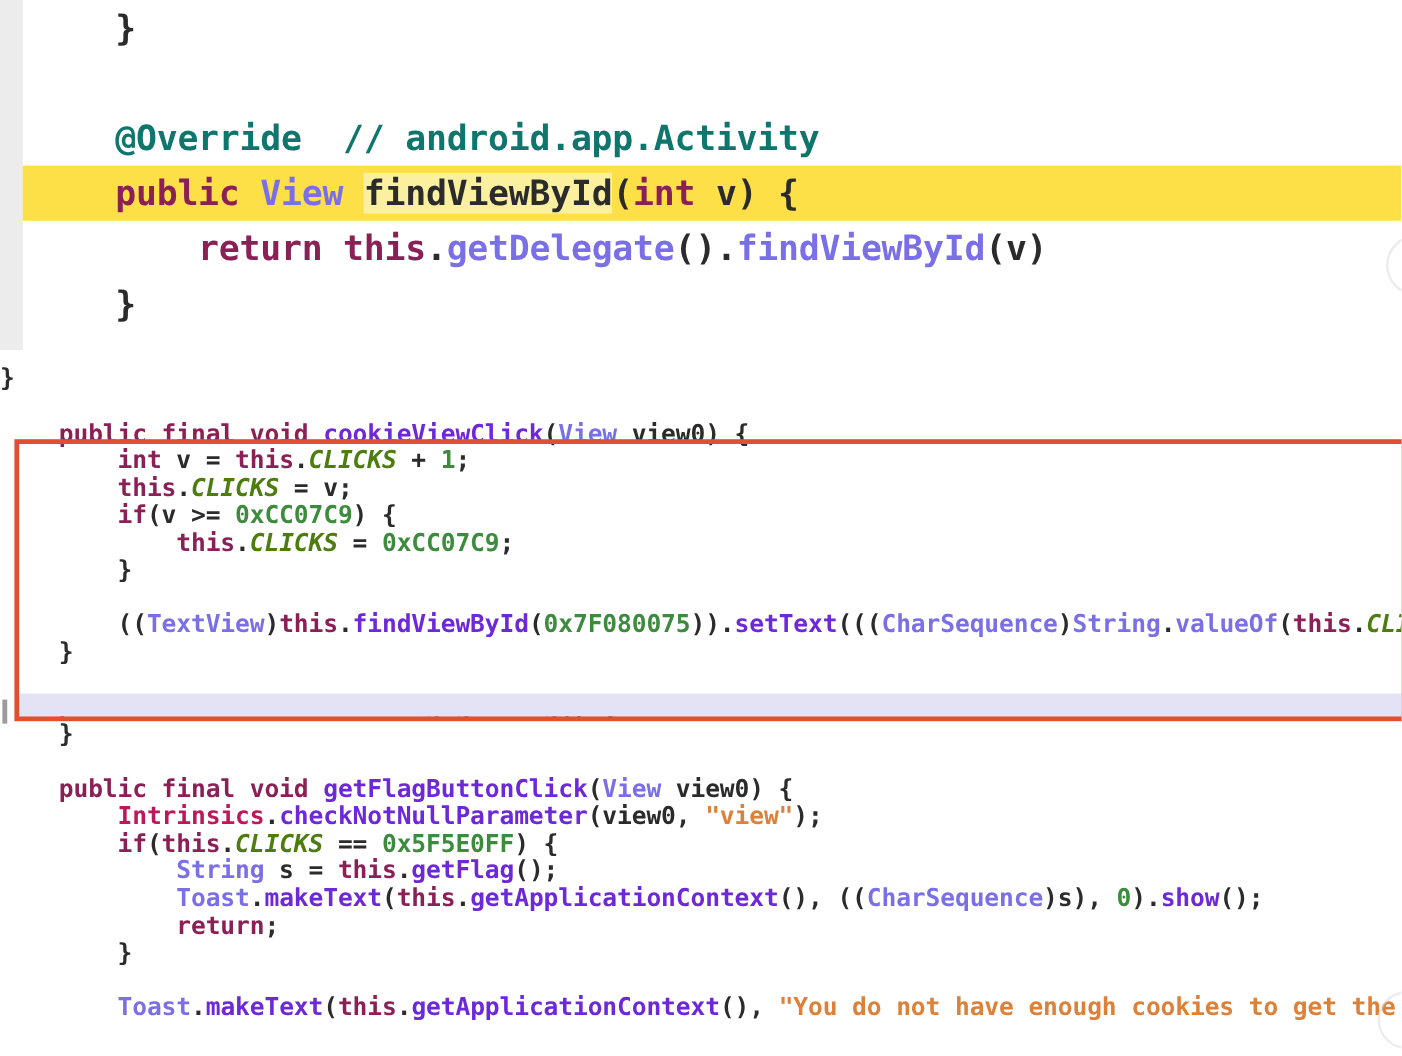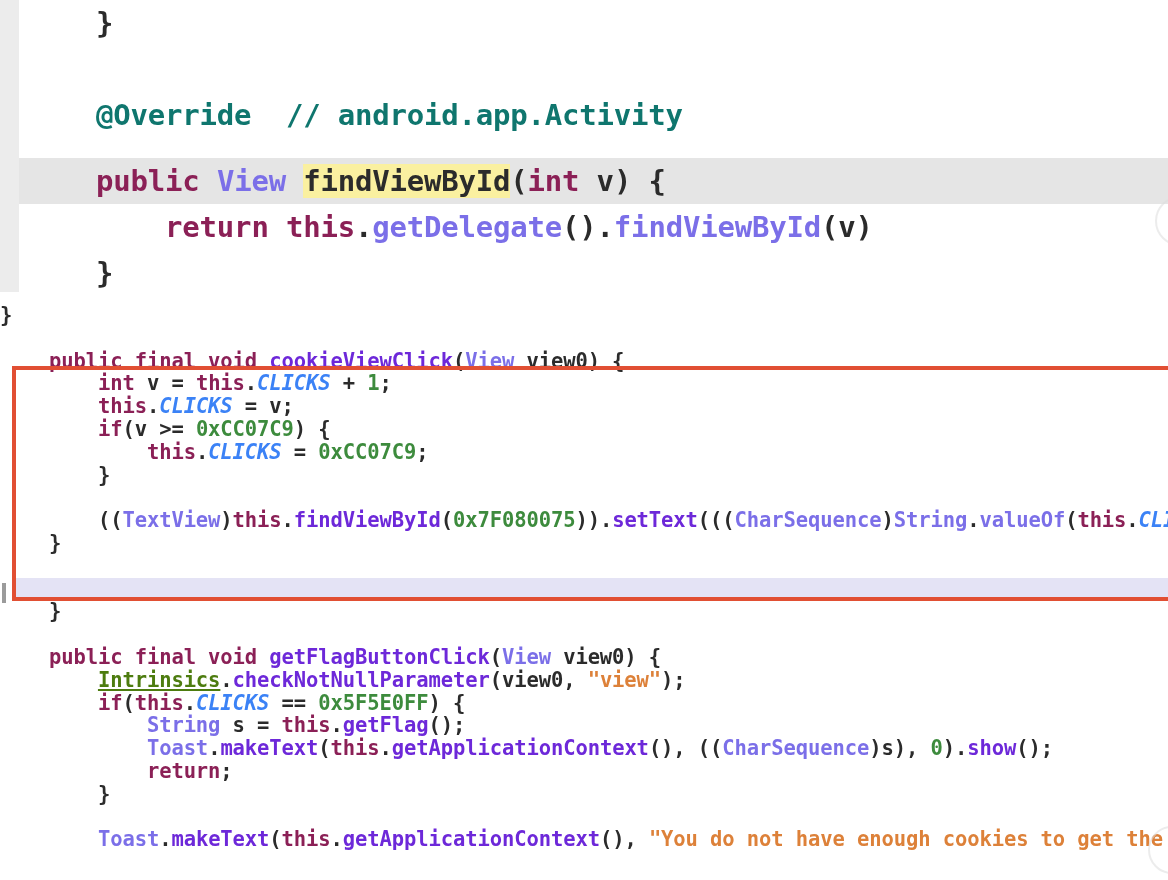--- a/index.html
+++ b/index.html
@@ -44,22 +44,21 @@
     height: 292px;
     font-size: 29px;
     line-height: 46px;
     letter-spacing: -0.2px;
     white-space: pre;
     color: #2b2b2b;
     font-weight: bold;
   }
   .code-top .ln { display: block; height: 46px; padding-left: 8px; }
   .row-hl {
-    background: #e5e5e5;
-    margin-top: 20px;
+    background: #fde047;
   }
 
   .panel-gap {
     position: absolute;
     left: 0; top: 292px;
     width: 1168px;
     height: 12px;
     background: #ffffff;
   }
 
@@ -120,25 +119,25 @@
     border-radius: 50%;
     opacity: 0.55;
     pointer-events: none;
   }
   .gc1 { left: 1155px; top: 196px; width: 46px; height: 46px; }
   .gc2 { left: 1148px; top: 826px; width: 44px; height: 44px; }
 
   
   .kw   { color: #8b2056; }
   .typ  { color: #7b6fe8; }
-  .fld  { color: #3b82f6; font-style: italic; }
+  .fld  { color: #4d7c0f; font-style: italic; }
   .num  { color: #3d8b3d; }
   .str  { color: #dd8139; }
   .cmt  { color: #0f766e; }
-  .cls  { color: #4d7c0f; text-decoration: underline; }
+  .cls  { color: #be185d; }
   .pln  { color: #2b2b2b; }
   .mth  { color: #6d28d9; }
   .hl-y { background: #faf0a0; }
 </style>
 </head>
 <body>
 
 <div class="screen">
 
   <div class="panel-top">

